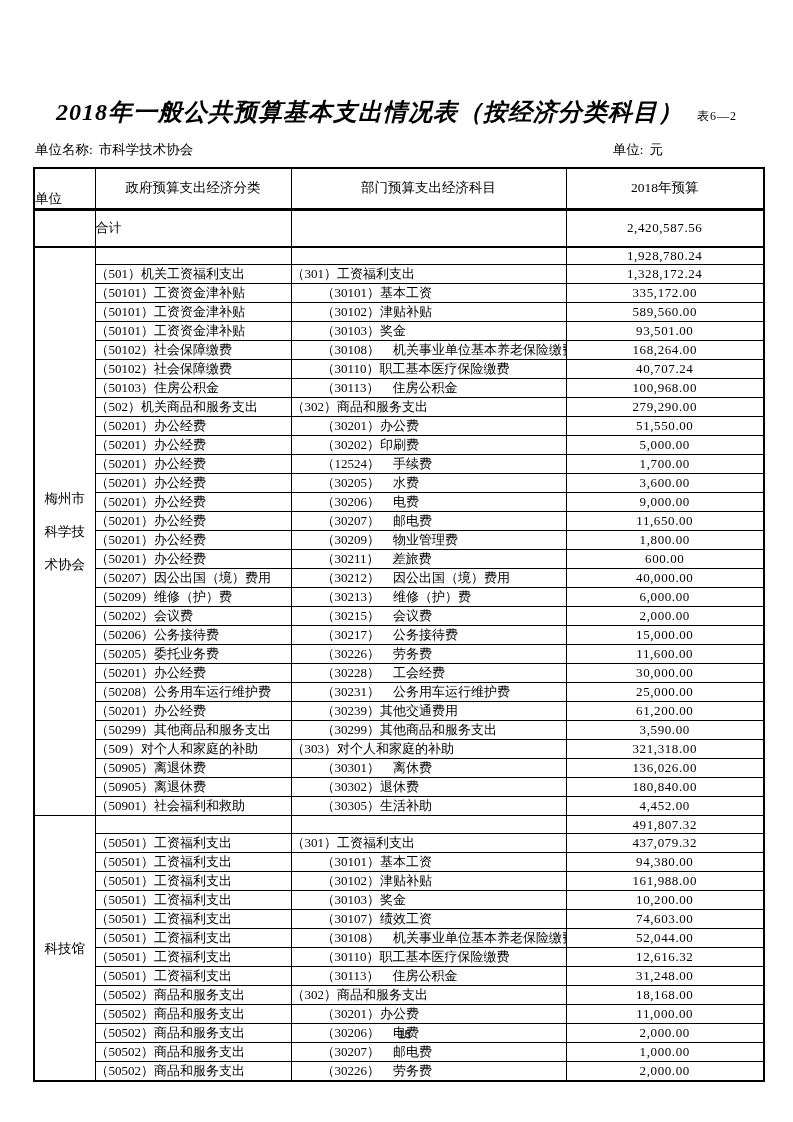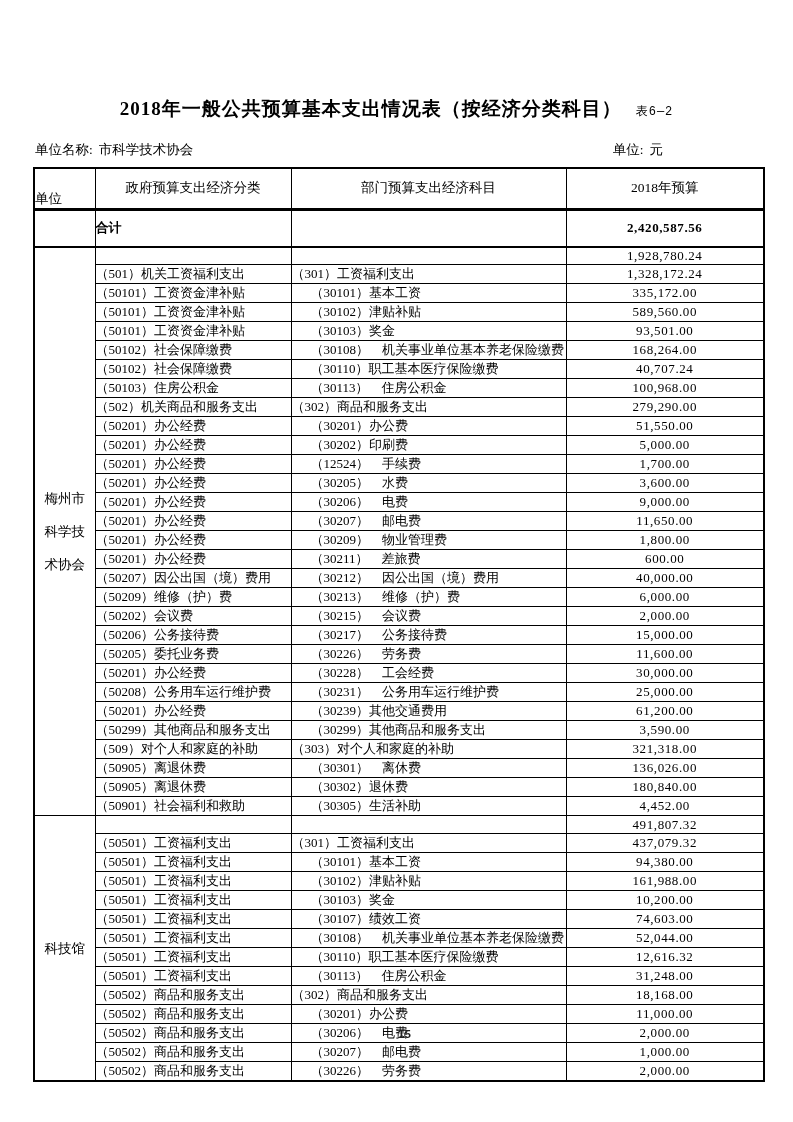--- a/index.html
+++ b/index.html
@@ -9,25 +9,26 @@
     background:#fff;
     font-family:"Liberation Serif","DejaVu Serif",serif;
     color:#000;
     overflow:hidden;
   }
   .title-row{
     position:absolute;top:96px;left:0;width:793px;
     display:flex;justify-content:center;align-items:baseline;
   }
   .doc-title{
-    font-size:19px;font-weight:bold;letter-spacing:1px;
+    font-size:24px;font-weight:bold;letter-spacing:1px;
     white-space:pre;
+    font-style:italic;
   }
   .table-label{
-    font-size:12px;margin-left:14px;letter-spacing:1px;white-space:pre;font-family:Liberation Mono, monospace;
+    font-size:12px;margin-left:14px;letter-spacing:1px;white-space:pre;
   }
   .meta-row{
     position:absolute;top:141px;left:35px;width:728px;height:18px;
     font-size:13.5px;
     display:flex;justify-content:space-between;align-items:baseline;
   }
   .meta-right{margin-right:100px;}
   .meta-label{white-space:pre;}
   .meta-value{margin-left:6px;white-space:pre;}
   table.budget{
@@ -45,30 +46,30 @@
   }
   thead tr{height:41px;}
   thead th{
     font-weight:normal;font-size:13.5px;text-align:center;
     border-bottom:3px solid #000 !important;
   }
   th.unit-head{
     text-align:left;vertical-align:bottom;
     padding:0 0 2px 4px;
   }
-  tr.total-row{height:38px;font-weight:bold;}
+  tr.total-row{height:38px;}
   tr.total-row td{border-bottom:2px solid #000;}
   tbody tr.data-row{height:17.9px;}
   td.c2,td.c3{
     text-align:left;vertical-align:middle;
     white-space:pre;
     padding-left:6px;
   }
   td.c3{padding-left:7px;}
-  td.c3.indent{padding-left:19px;}
+  td.c3.indent{padding-left:30px;}
   td.c4{
     text-align:center;vertical-align:middle;
     letter-spacing:0.6px;
     white-space:pre;
   }
   td.unit-cell{
     text-align:center;vertical-align:middle;
     font-size:13.5px;
     white-space:pre-line;
     line-height:33px;

